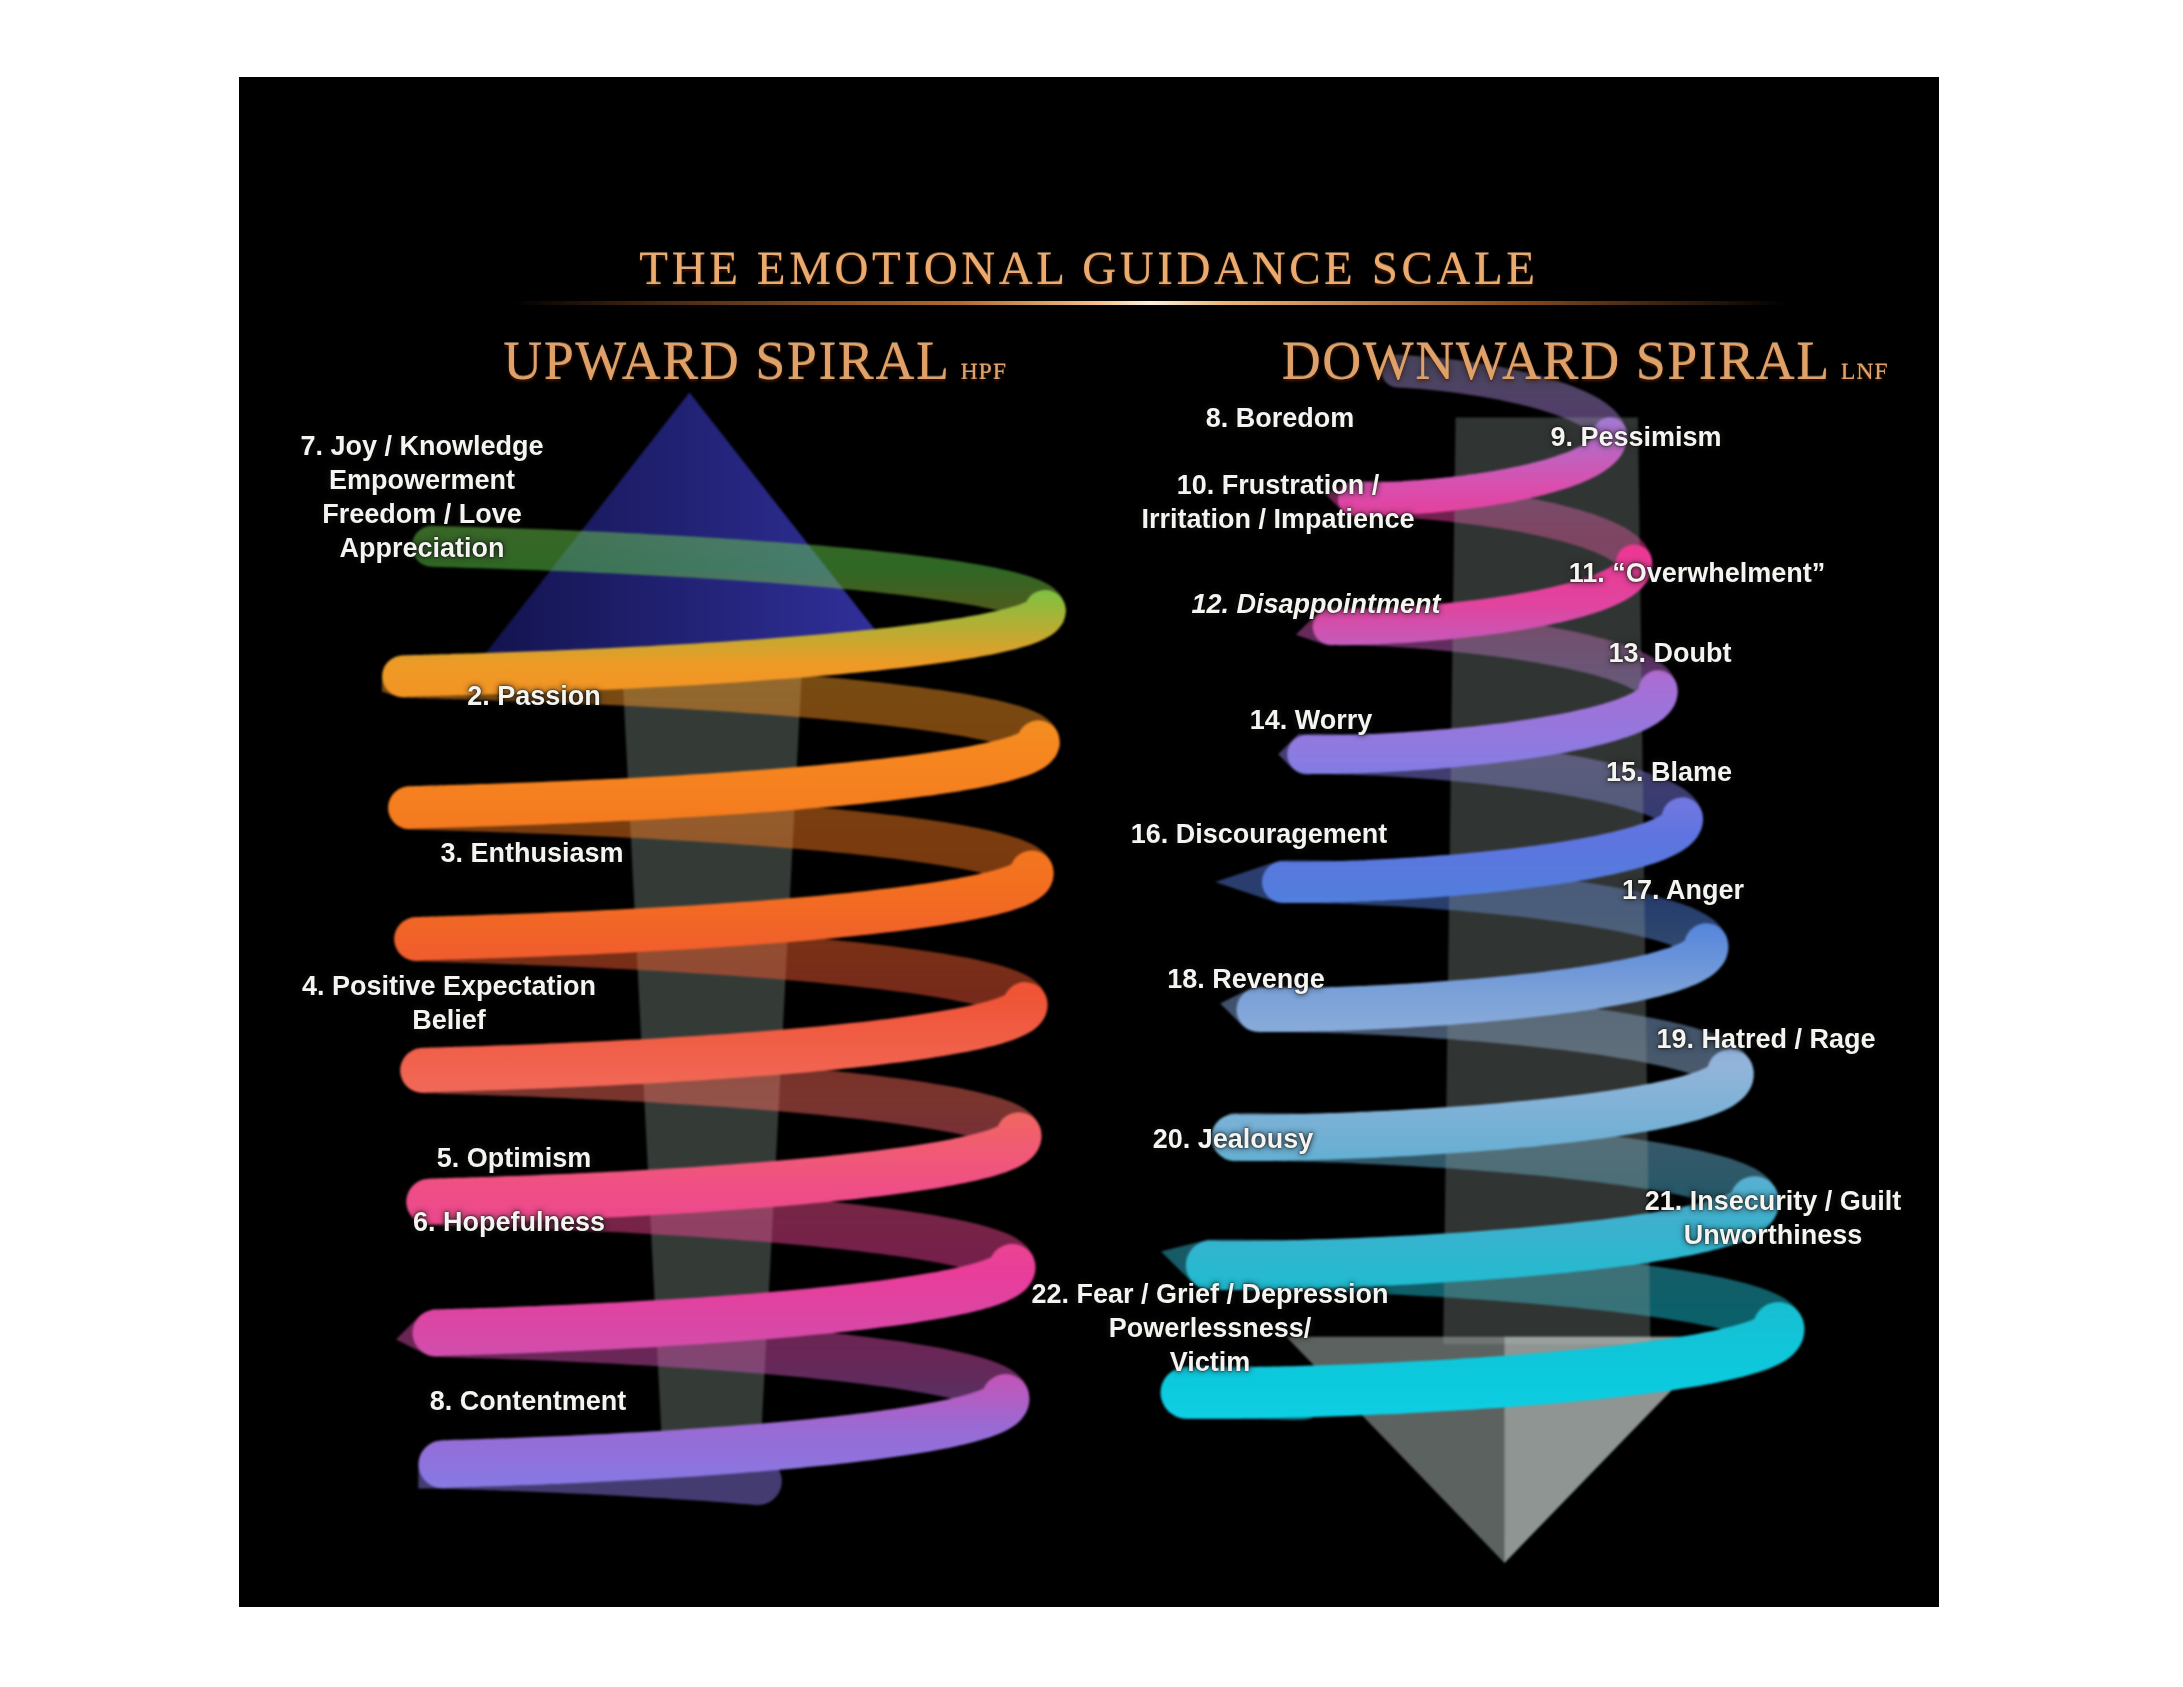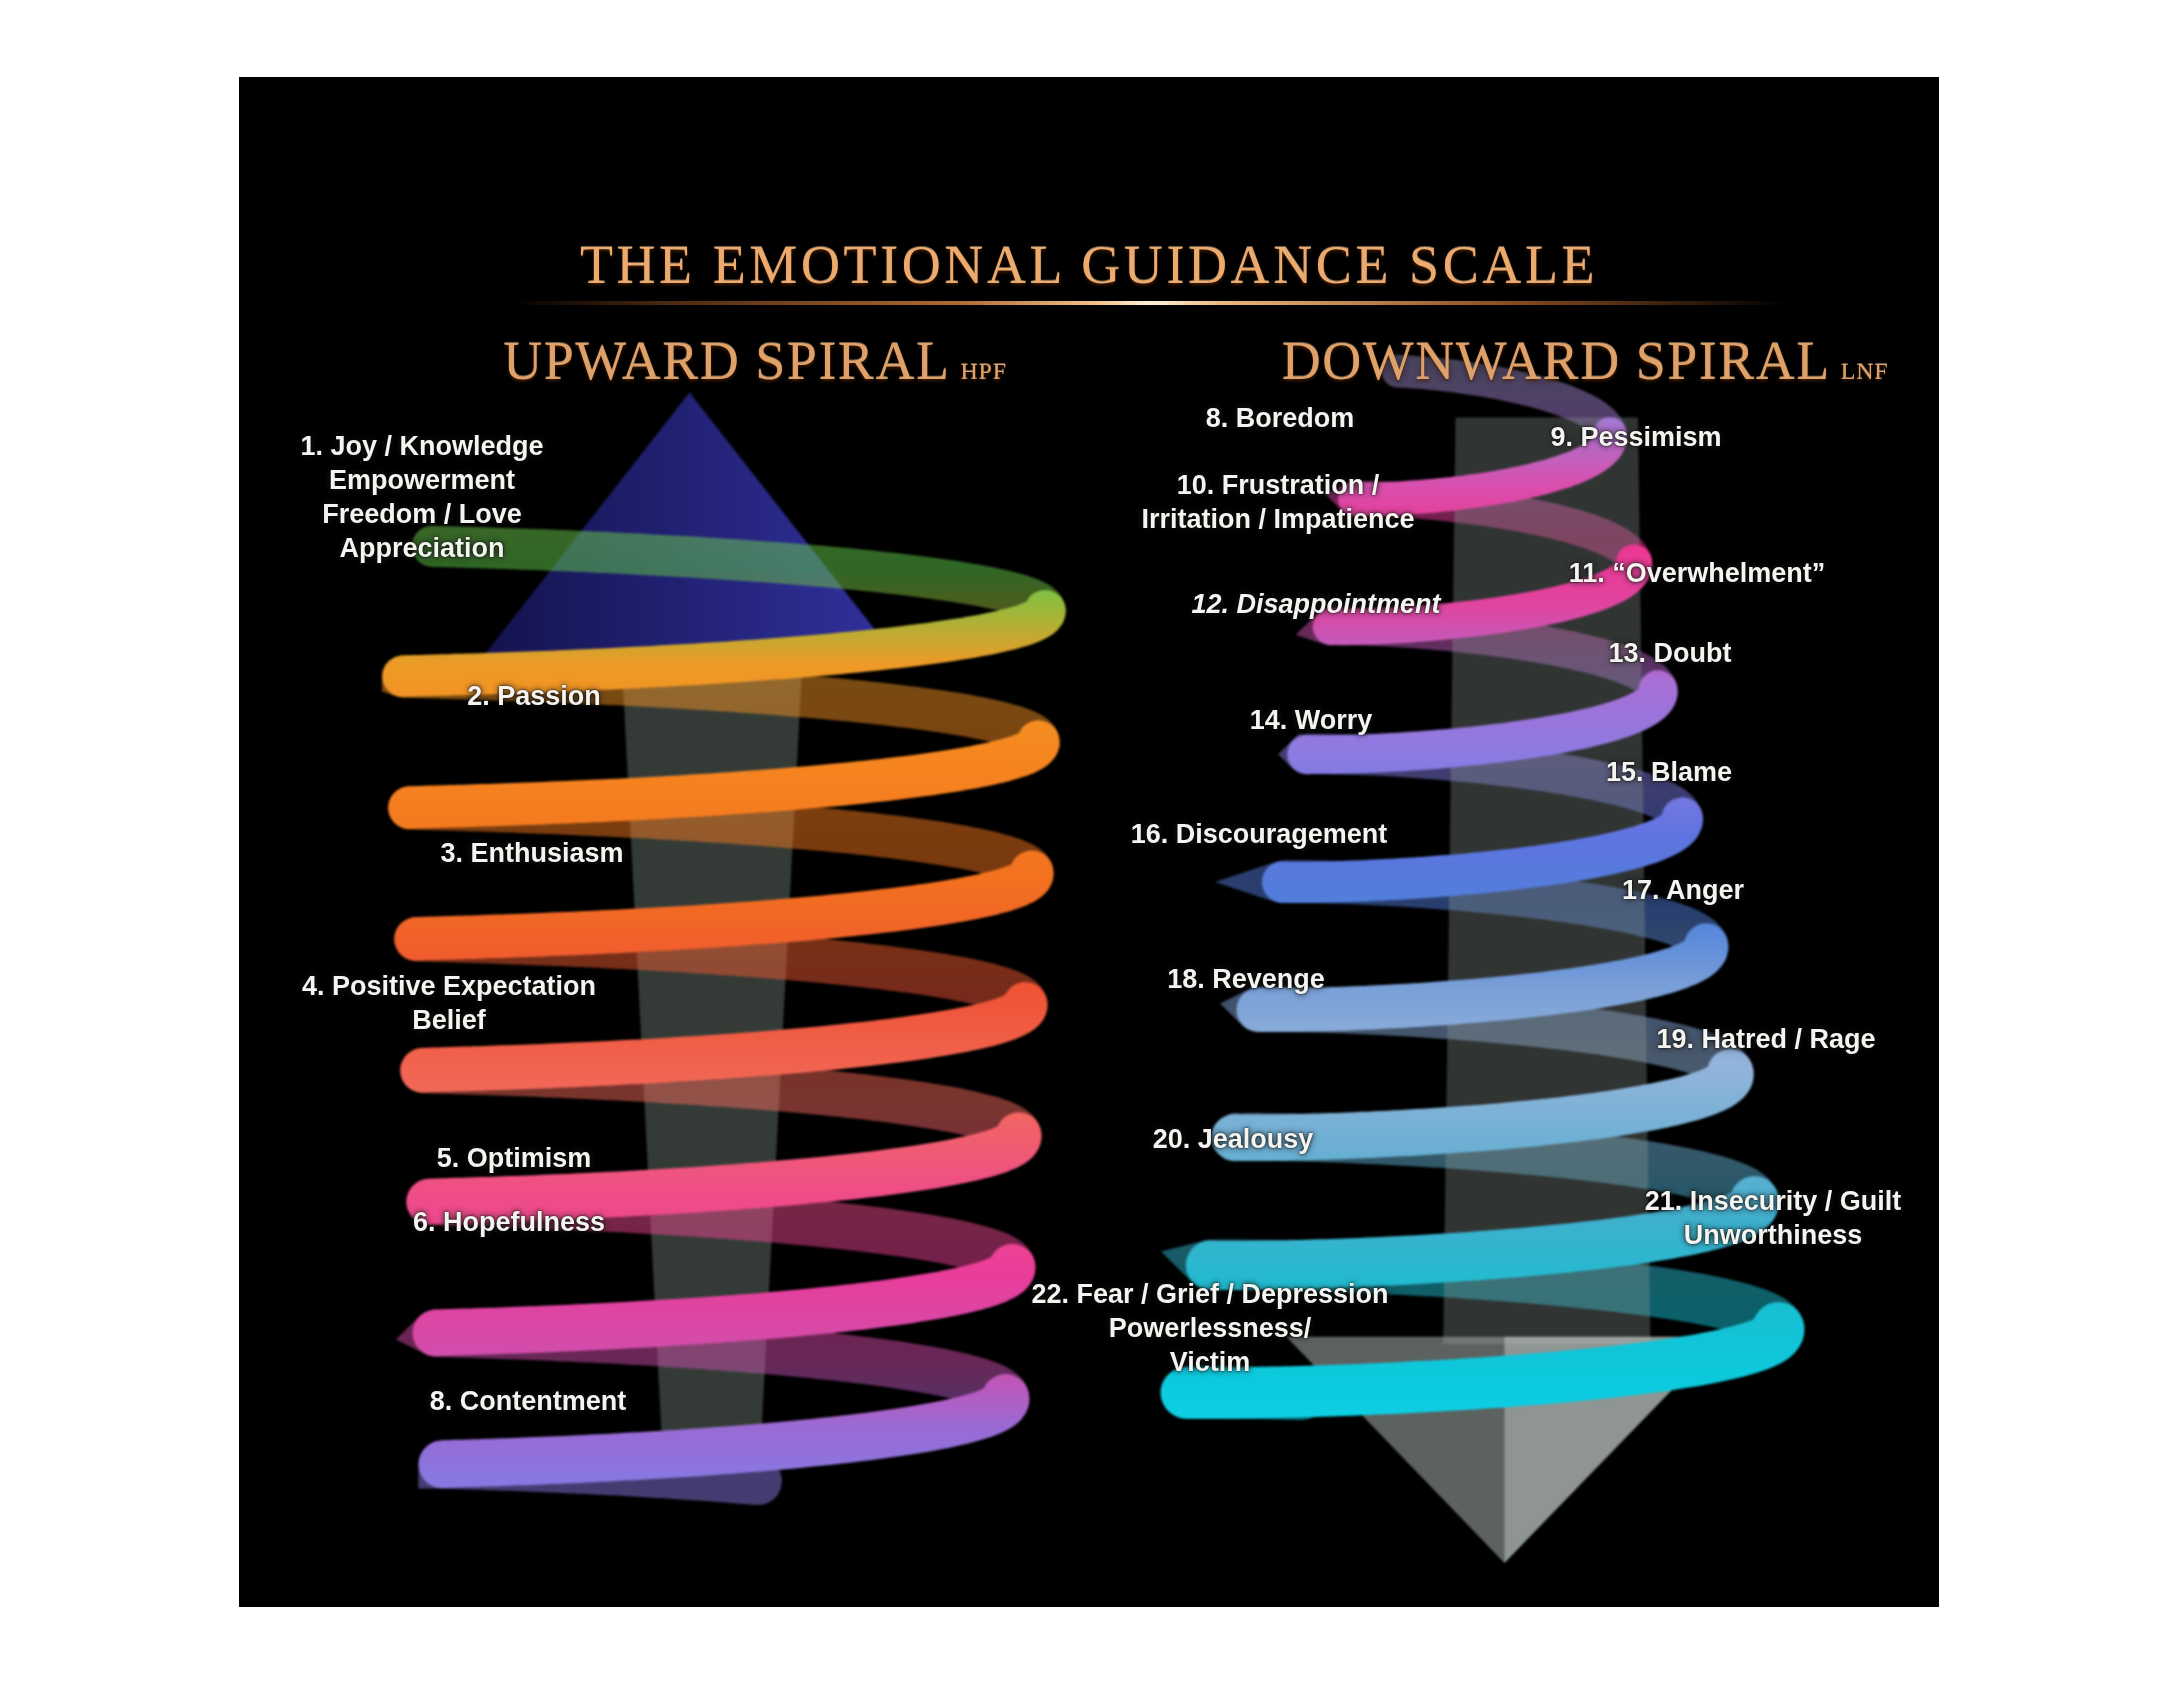--- a/index.html
+++ b/index.html
@@ -4,21 +4,21 @@
 <style>
   html,body{margin:0;padding:0;background:#ffffff;}
   #stage{position:relative;width:2183px;height:1687px;background:#ffffff;overflow:hidden;
          font-family:"Liberation Sans",sans-serif;}
   #panel{position:absolute;left:239px;top:77px;width:1700px;height:1530px;background:#000000;}
   #art{position:absolute;left:0;top:0;width:2183px;height:1687px;filter:blur(1px);}
   .title{position:absolute;transform:translateX(-50%);white-space:nowrap;
          font-family:"Liberation Serif",serif;font-weight:400;
          letter-spacing:3.6px;color:#edaa6d;
          text-shadow:0 -1.5px 0.7px rgba(255,227,185,.45), 0 2.2px 2.9px rgba(80,35,5,.8), 0 0 10.2px rgba(0,0,0,.6);}
-  #page-title{left:1089px;top:234px;font-size:54px;}
+  #page-title{left:1089px;top:241px;font-size:47px;}
   .colhead{top:330px;font-size:54px;letter-spacing:1.5px;color:#e0a168;}
   .colhead small{font-size:24px;letter-spacing:0.7px;margin-left:10.2px;}
   #up-head{left:755px;}
   #down-head{left:1585px;}
   #divider{position:absolute;left:511px;top:301px;width:1277px;height:3.6px;border-radius:2.2px;
     background:linear-gradient(90deg,rgba(0,0,0,0),#4a2810 12%,#b06a30 35%,#f4c18a 46%,#fff0dc 50%,#eab578 56%,#8a4d20 78%,rgba(0,0,0,0));}
   .lbl{position:absolute;transform:translateX(-50%);text-align:center;
        color:#f4f4f0;font-weight:bold;font-size:27px;line-height:34px;white-space:nowrap;
        text-shadow:0 0 6.6px rgba(0,0,0,.95), 0 0 2.2px rgba(0,0,0,.9), 0 0 7.3px rgba(255,255,255,.18);}
 </style>
@@ -126,21 +126,21 @@
 
   <div class="title" id="page-title">THE EMOTIONAL GUIDANCE SCALE</div>
   <div id="divider"></div>
 
   <div class="title colhead" id="up-head"><span>UPWARD SPIRAL</span><small>HPF</small></div>
 
   <div class="title colhead" id="down-head"><span>DOWNWARD SPIRAL</span><small>LNF</small></div>
 
   <div id="labels">
       <div class="lbl" style="left: 422px; top: 429px;">
-        <div>1. Joy / Knowledge</div>
+        <div>7. Joy / Knowledge</div>
         <div>Empowerment</div>
         <div>Freedom / Love</div>
         <div>Appreciation</div>
       </div>
       <div class="lbl" style="left: 534px; top: 679px;">
         <div>2. Passion</div>
       </div>
       <div class="lbl" style="left: 532px; top: 836px;">
         <div>3. Enthusiasm</div>
       </div>

